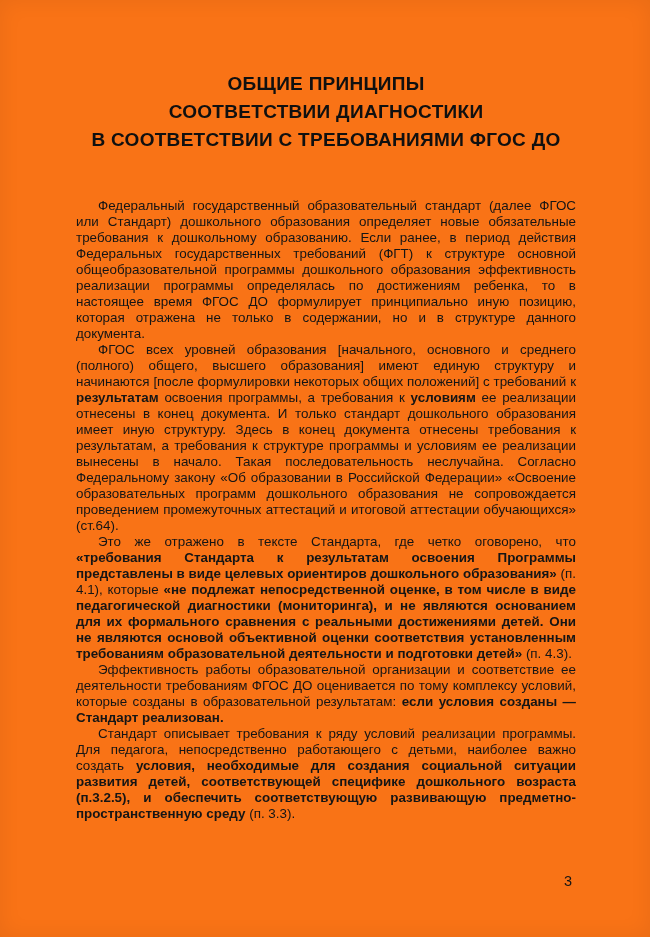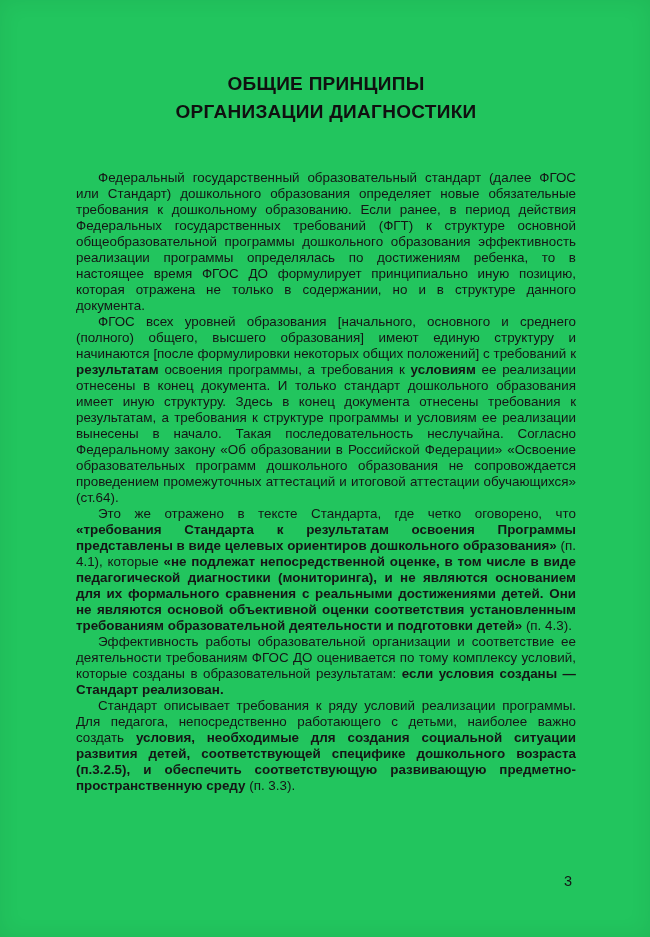--- a/index.html
+++ b/index.html
@@ -5,21 +5,21 @@
   html, body {
     margin: 0;
     padding: 0;
     background: #ffffff;
   }
   .page {
     position: relative;
     width: 650px;
     height: 937px;
     box-sizing: border-box;
-    background: #22c55e;
+    background: #f97316;
     box-shadow: inset 0 0 22px rgba(0,0,0,0.07);
     padding: 70px 74px 0 76px;
     font-family: "Liberation Sans", sans-serif;
     color: #151515;
     overflow: hidden;
   }
   .title {
     margin: 0 0 44px 0;
     text-align: center;
     font-size: 19px;
@@ -51,21 +51,22 @@
     font-size: 14.5px;
     color: #151515;
   }
 </style>
 </head>
 <body>
 
 <div class="page">
   <h1 class="title">
     <span class="title-line">ОБЩИЕ ПРИНЦИПЫ</span>
-    <span class="title-line">ОРГАНИЗАЦИИ ДИАГНОСТИКИ</span>
+    <span class="title-line">СООТВЕТСТВИИ ДИАГНОСТИКИ</span>
+    <span class="title-line">В СООТВЕТСТВИИ С ТРЕБОВАНИЯМИ ФГОС ДО</span>
   </h1>
 
   <div class="body-text">
       <p class="para"><span>Федеральный государственный образовательный стандарт (далее ФГОС или Стандарт) дошкольного образования определяет новые обязательные требования к дошкольному образованию. Если ранее, в период действия Федеральных государственных требований (ФГТ) к структуре основной общеобразовательной программы дошкольного образования эффективность реализации программы определялась по достижениям ребенка, то в настоящее время ФГОС ДО формулирует принципиально иную позицию, которая отражена не только в содержании, но и в структуре данного документа.</span></p>
       <p class="para"><span>ФГОС всех уровней образования [начального, основного и среднего (полного) общего, высшего образования] имеют единую структуру и начинаются [после формулировки некоторых общих положений] с требований к </span><span class="bi">результатам</span><span> освоения программы, а требования к </span><span class="bi">условиям</span><span> ее реализации отнесены в конец документа. И только стандарт дошкольного образования имеет иную структуру. Здесь в конец документа отнесены требования к результатам, а требования к структуре программы и условиям ее реализации вынесены в начало. Такая последовательность неслучайна. Согласно Федеральному закону «Об образовании в Российской Федерации» «Освоение образовательных программ дошкольного образования не сопровождается проведением промежуточных аттестаций и итоговой аттестации обучающихся» (ст.64).</span></p>
       <p class="para"><span>Это же отражено в тексте Стандарта, где четко оговорено, что </span><span class="bi">«требования Стандарта к результатам освоения Программы представлены в виде целевых ориентиров дошкольного образования»</span><span> (п. 4.1), которые </span><span class="bi">«не подлежат непосредственной оценке, в том числе в виде педагогической диагностики (мониторинга), и не являются основанием для их формального сравнения с реальными достижениями детей. Они не являются основой объективной оценки соответствия установленным требованиям образовательной деятельности и подготовки детей»</span><span> (п. 4.3).</span></p>
       <p class="para"><span>Эффективность работы образовательной организации и соответствие ее деятельности требованиям ФГОС ДО оценивается по тому комплексу условий, которые созданы в образовательной результатам: </span><span class="bi">если условия созданы — Стандарт реализован.</span></p>
       <p class="para"><span>Стандарт описывает требования к ряду условий реализации программы. Для педагога, непосредственно работающего с детьми, наиболее важно создать </span><span class="bi">условия, необходимые для создания социальной ситуации развития детей, соответствующей специфике дошкольного возраста (п.3.2.5), и обеспечить соответствующую развивающую предметно-пространственную среду</span><span> (п. 3.3).</span></p>
     </div>
 

